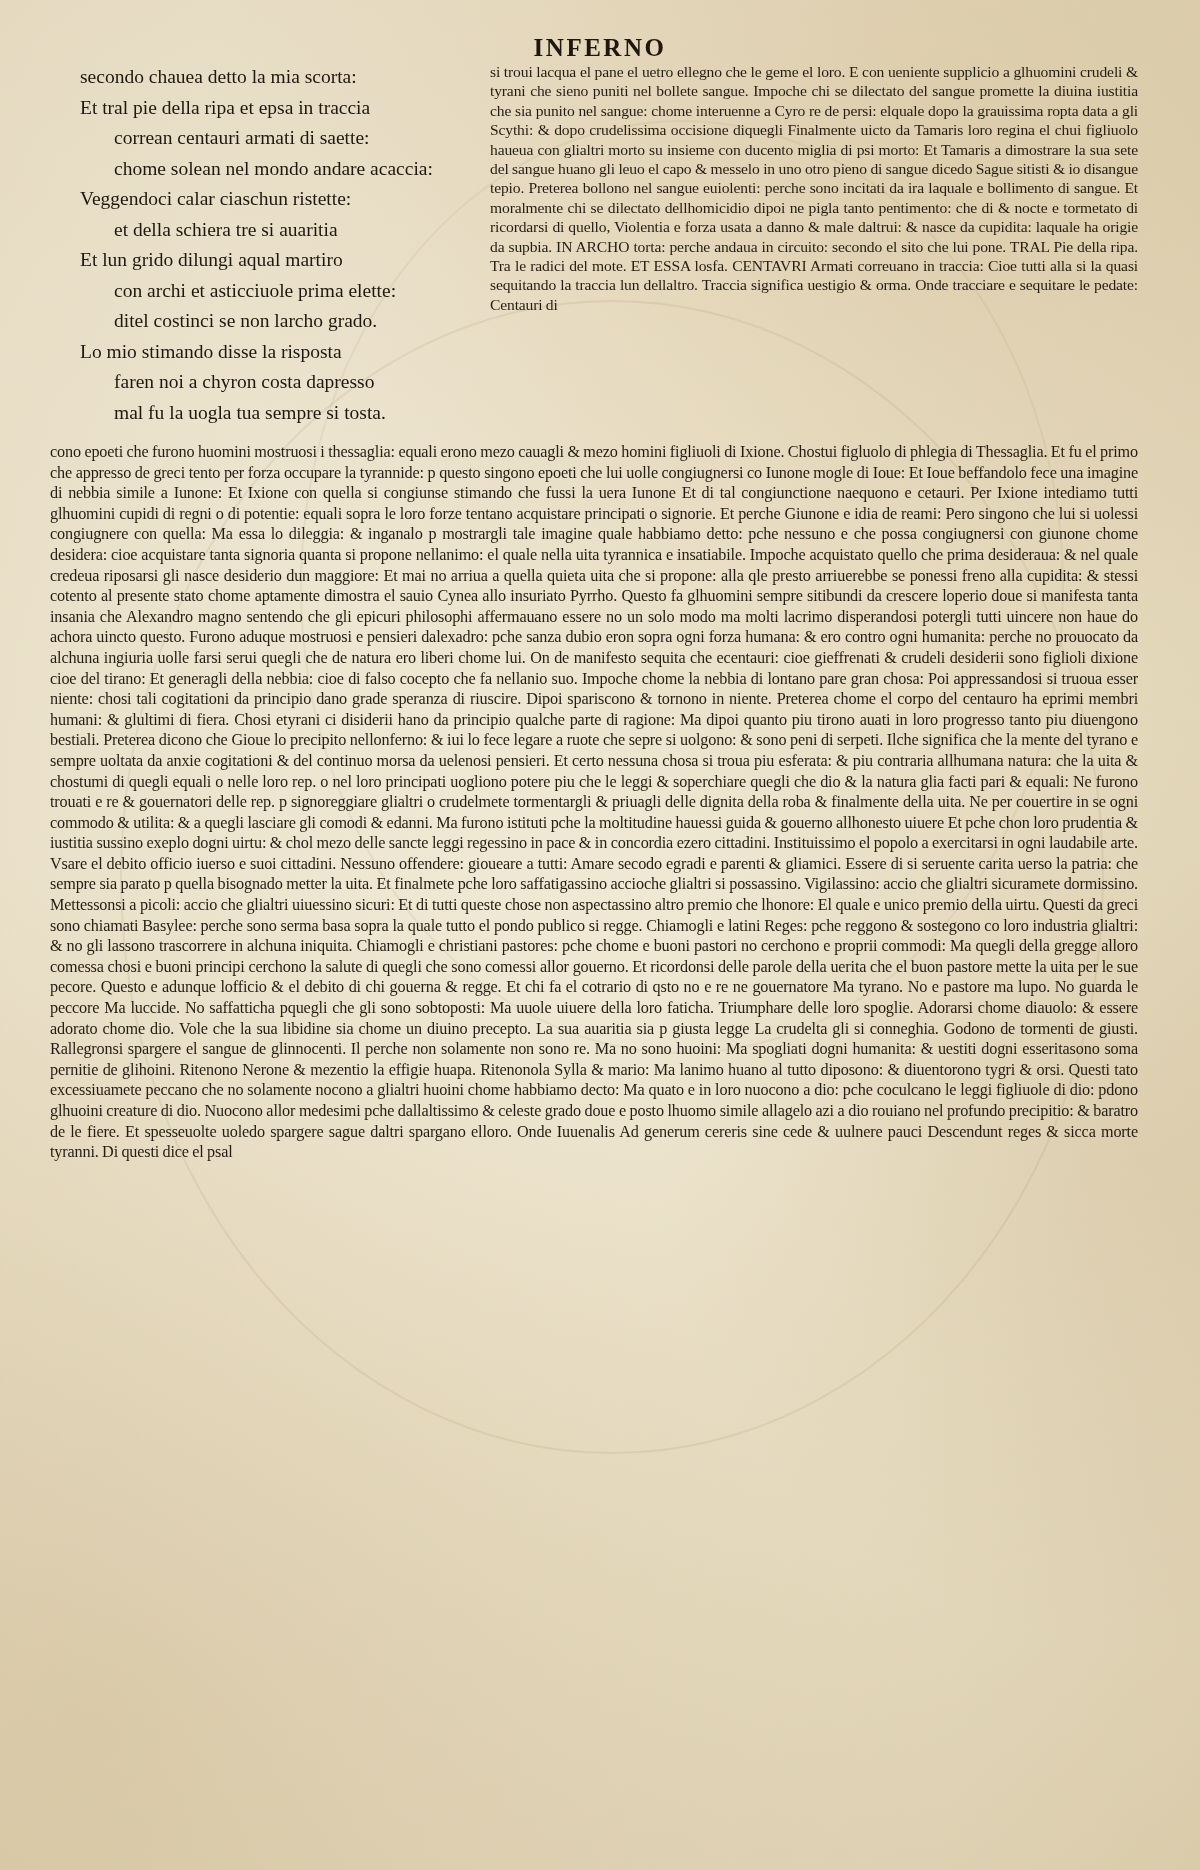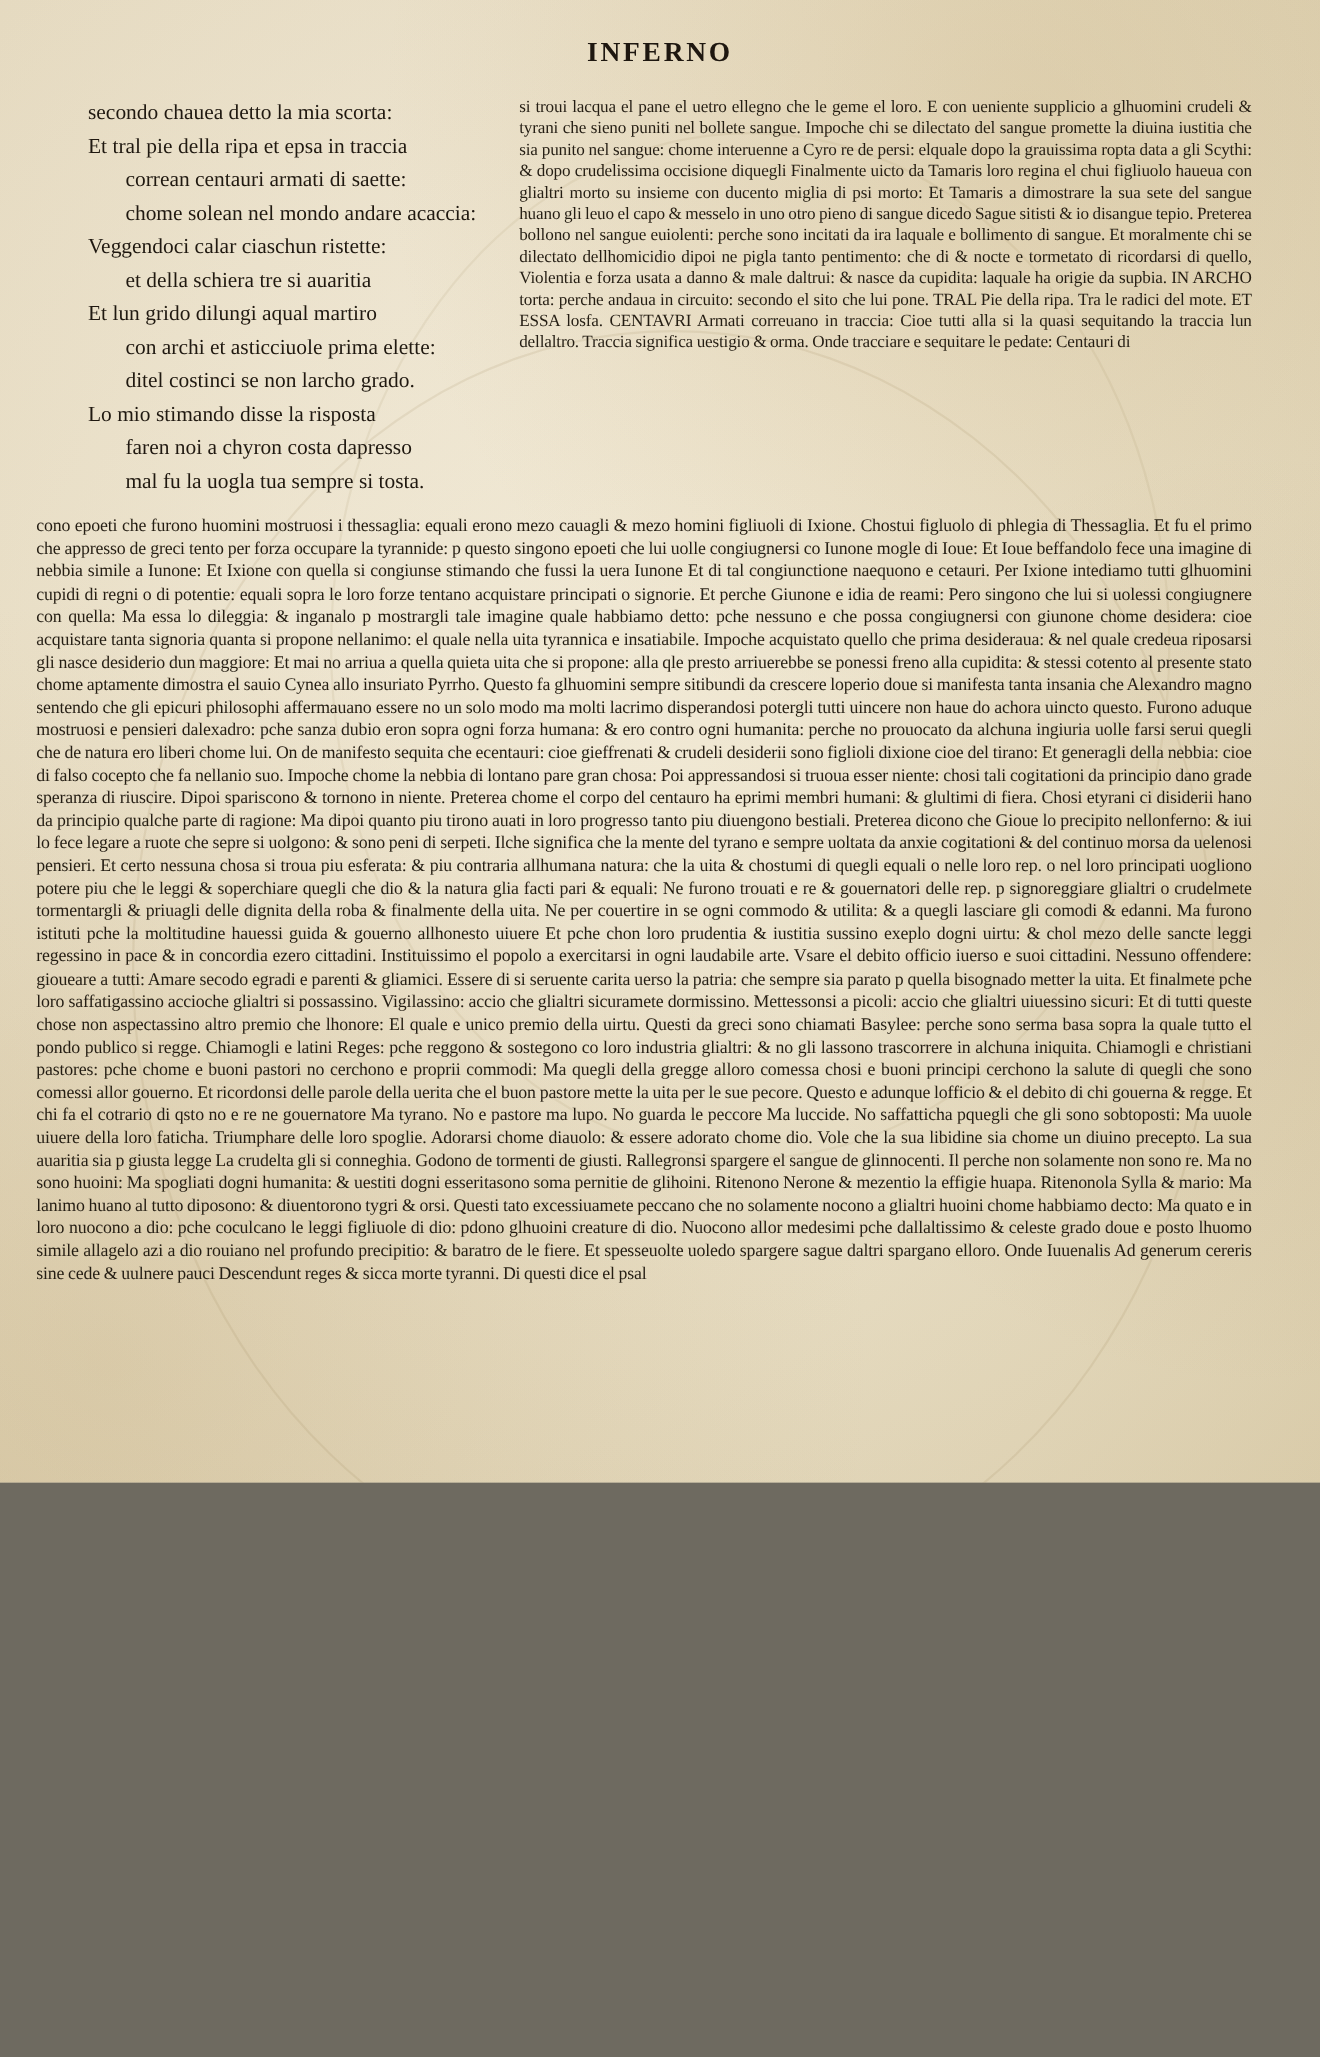--- a/index.html
+++ b/index.html
@@ -3,21 +3,21 @@
 <meta charset="utf-8">
 <style>
   html, body {
     margin: 0;
     padding: 0;
     background: #6e6a60;
   }
   .page {
     position: relative;
     width: 1200px;
-    height: 1348px;
+    height: 1870px;
     margin: 0 auto;
     background:
       radial-gradient(ellipse at 30% 20%, #f2ead6 0%, #efe6cf 35%, #e9dfc4 70%, #e2d6b6 100%);
     overflow: hidden;
     font-family: "Liberation Serif", "DejaVu Serif", serif;
     color: #231c12;
   }
   
   .page::before {
     content: "";
@@ -65,23 +65,23 @@
     font-size: 25px;
     font-weight: bold;
     letter-spacing: 2.5px;
     padding-top: 34px;
     color: #1e1710;
     font-family: "Liberation Serif", "DejaVu Serif", serif;
   }
 
   .upper {
     display: flex;
-    margin-top: 26px;
     padding: 0 62px 0 62px;
     align-items: flex-start;
+    gap: 18px;
   }
 
   .verse-col {
     width: 400px;
     padding-left: 18px;
     box-sizing: border-box;
   }
   .verse-line {
     font-size: 19.5px;
     line-height: 30.5px;
@@ -103,21 +103,21 @@
     margin: 0;
     font-size: 15.6px;
     line-height: 19.4px;
     text-align: justify;
     word-spacing: -0.5px;
     letter-spacing: -0.15px;
     color: #241d13;
   }
 
   .lower {
-    padding: 14px 62px 0 33px;
+    padding: 14px 62px 0 50px;
   }
   .lower p {
     font-size: 16.2px;
     line-height: 20.6px;
   }
 </style>
 </head>
 <body>
 
 <div class="page">

